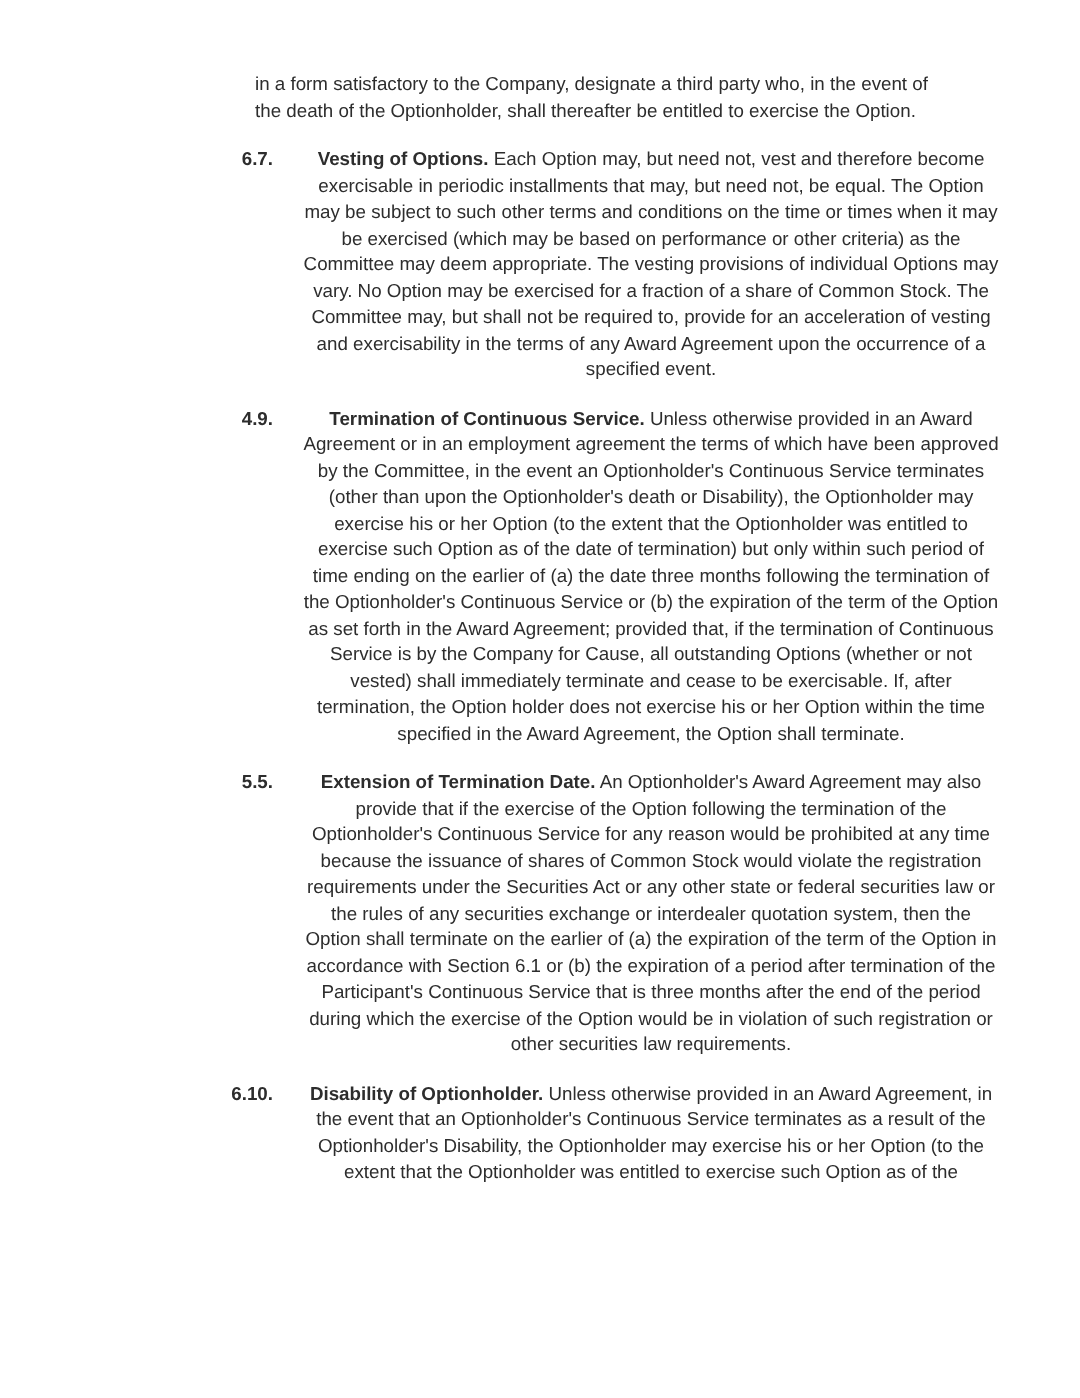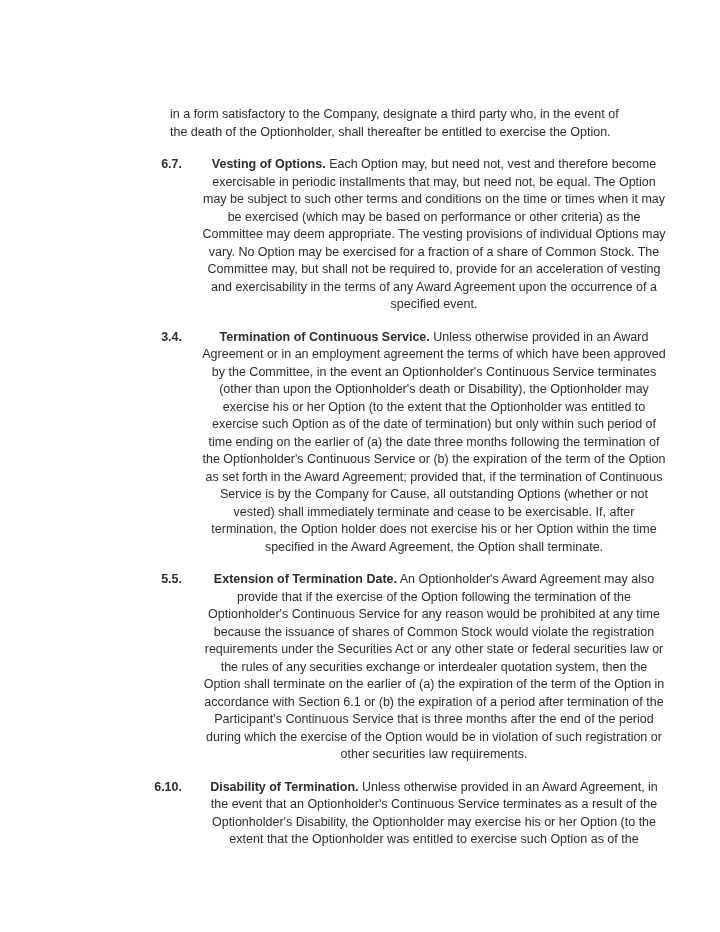--- a/index.html
+++ b/index.html
@@ -6,21 +6,21 @@
     margin: 0;
     padding: 0;
     background: #ffffff;
   }
   .page {
     position: relative;
     width: 720px;
     height: 932px;
     background: #ffffff;
     box-sizing: border-box;
-    padding-top: 106px;
+    padding-top: 48px;
     font-family: "Liberation Sans", sans-serif;
     font-size: 12.5px;
     line-height: 17.5px;
     color: #2d2d2d;
     overflow: hidden;
   }
   .cont-para {
     margin: 0 0 15px 170px;
     width: 464px;
     text-align: left;
@@ -51,27 +51,27 @@
 <div class="page">
 
   <p class="cont-para">in a form satisfactory to the Company, designate a third party who, in the event of the death of the Optionholder, shall thereafter be entitled to exercise the Option.</p>
 
   <div class="section">
     <div class="num">6.7.</div>
     <p class="text"><span class="heading">Vesting of Options.</span><span> Each Option may, but need not, vest and therefore become exercisable in periodic installments that may, but need not, be equal. The Option may be subject to such other terms and conditions on the time or times when it may be exercised (which may be based on performance or other criteria) as the Committee may deem appropriate. The vesting provisions of individual Options may vary. No Option may be exercised for a fraction of a share of Common Stock. The Committee may, but shall not be required to, provide for an acceleration of vesting and exercisability in the terms of any Award Agreement upon the occurrence of a specified event.</span></p>
   </div>
 
   <div class="section">
-    <div class="num">3.4.</div>
+    <div class="num">4.9.</div>
     <p class="text"><span class="heading">Termination of Continuous Service.</span><span> Unless otherwise provided in an Award Agreement or in an employment agreement the terms of which have been approved by the Committee, in the event an Optionholder's Continuous Service terminates (other than upon the Optionholder's death or Disability), the Optionholder may exercise his or her Option (to the extent that the Optionholder was entitled to exercise such Option as of the date of termination) but only within such period of time ending on the earlier of (a) the date three months following the termination of the Optionholder's Continuous Service or (b) the expiration of the term of the Option as set forth in the Award Agreement; provided that, if the termination of Continuous Service is by the Company for Cause, all outstanding Options (whether or not vested) shall immediately terminate and cease to be exercisable. If, after termination, the Option holder does not exercise his or her Option within the time specified in the Award Agreement, the Option shall terminate.</span></p>
   </div>
 
   <div class="section">
     <div class="num">5.5.</div>
     <p class="text"><span class="heading">Extension of Termination Date.</span><span> An Optionholder's Award Agreement may also provide that if the exercise of the Option following the termination of the Optionholder's Continuous Service for any reason would be prohibited at any time because the issuance of shares of Common Stock would violate the registration requirements under the Securities Act or any other state or federal securities law or the rules of any securities exchange or interdealer quotation system, then the Option shall terminate on the earlier of (a) the expiration of the term of the Option in accordance with Section 6.1 or (b) the expiration of a period after termination of the Participant's Continuous Service that is three months after the end of the period during which the exercise of the Option would be in violation of such registration or other securities law requirements.</span></p>
   </div>
 
   <div class="section">
     <div class="num">6.10.</div>
-    <p class="text"><span class="heading">Disability of Termination.</span><span> Unless otherwise provided in an Award Agreement, in the event that an Optionholder's Continuous Service terminates as a result of the Optionholder's Disability, the Optionholder may exercise his or her Option (to the extent that the Optionholder was entitled to exercise such Option as of the</span></p>
+    <p class="text"><span class="heading">Disability of Optionholder.</span><span> Unless otherwise provided in an Award Agreement, in the event that an Optionholder's Continuous Service terminates as a result of the Optionholder's Disability, the Optionholder may exercise his or her Option (to the extent that the Optionholder was entitled to exercise such Option as of the</span></p>
   </div>
 
 </div>
 
 </body></html>

